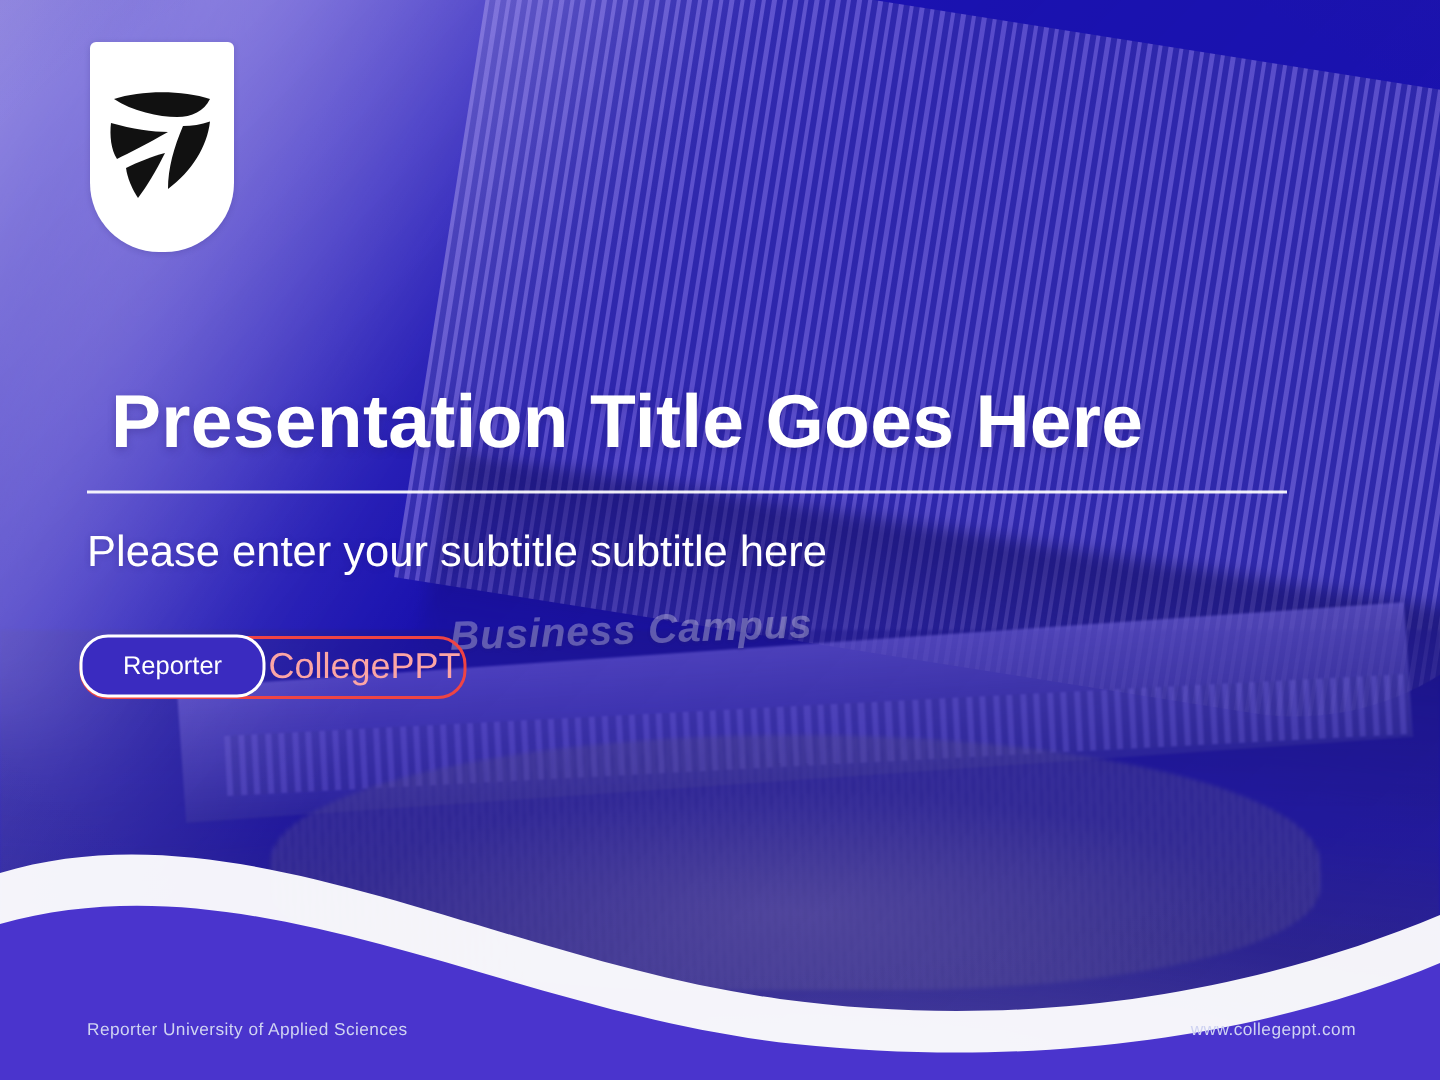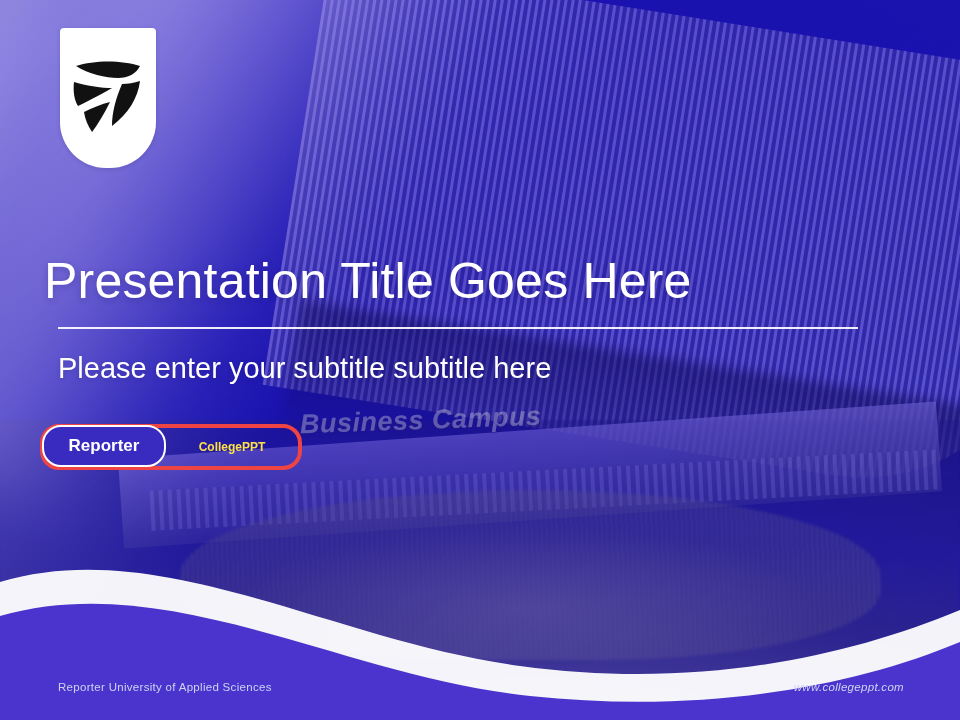--- a/index.html
+++ b/index.html
@@ -121,67 +121,67 @@
   .logo{
     position:absolute;left:60px;top:28px;width:96px;height:140px;
     background:#ffffff;
     border-radius:4px 4px 46px 46px;
     box-shadow:0 1px 4px rgba(30,20,90,.18);
   }
   .logo svg{position:absolute;left:12px;top:32px;}
 
   
   .title{
-    position:absolute;left:44px;top:252px;
+    position:absolute;left:74px;top:252px;
     color:#ffffff;
-    font-size:50px;font-weight:normal;
+    font-size:50px;font-weight:bold;
     letter-spacing:.2px;
     text-shadow:0 2px 6px rgba(35,22,110,.30);
     white-space:nowrap;
   }
   .rule{
     position:absolute;left:58px;top:327px;width:800px;height:2px;
     background:rgba(255,255,255,.92);
   }
   .subtitle{
     position:absolute;left:58px;top:352px;
     color:#ffffff;font-size:29px;
     text-shadow:0 1px 4px rgba(35,22,110,.25);
     white-space:nowrap;
   }
 
   
   .pill{
-    position:absolute;left:40px;top:424px;
+    position:absolute;left:53px;top:424px;
     height:38px;width:254px;
-    border:4px solid #ef4444;
+    border:2px solid #ef4444;
     border-radius:19px;
-    display:flex;align-items:center;font-weight:bold;
+    display:flex;align-items:center;
   }
   .pill .seg-a{
     width:120px;height:38px;margin-left:-2px;margin-top:-2px;
     border-radius:19px;
     background:#3a2bc0;
     border:2px solid #ffffff;
     display:flex;align-items:center;justify-content:center;
     color:#fff;font-size:17px;
   }
   .pill .seg-b{
     flex:1;display:flex;align-items:center;justify-content:center;
-    color:#fde047;font-size:12px;
+    color:#fca5a5;font-size:24px;
   }
 
   
   .footer-left{
     position:absolute;left:58px;top:681px;
     color:#cfd3f2;font-size:11.5px;letter-spacing:.3px;
   }
   .footer-right{
     position:absolute;right:56px;top:681px;
-    color:#cfd3f2;font-size:11.5px;letter-spacing:.3px;font-style:italic;
+    color:#cfd3f2;font-size:11.5px;letter-spacing:.3px;
   }
 </style>
 </head>
 <body>
 
 <div id="slide">
 
   <div class="photo">
     <div class="facade"></div>
     <div class="facade-shadow"></div>

